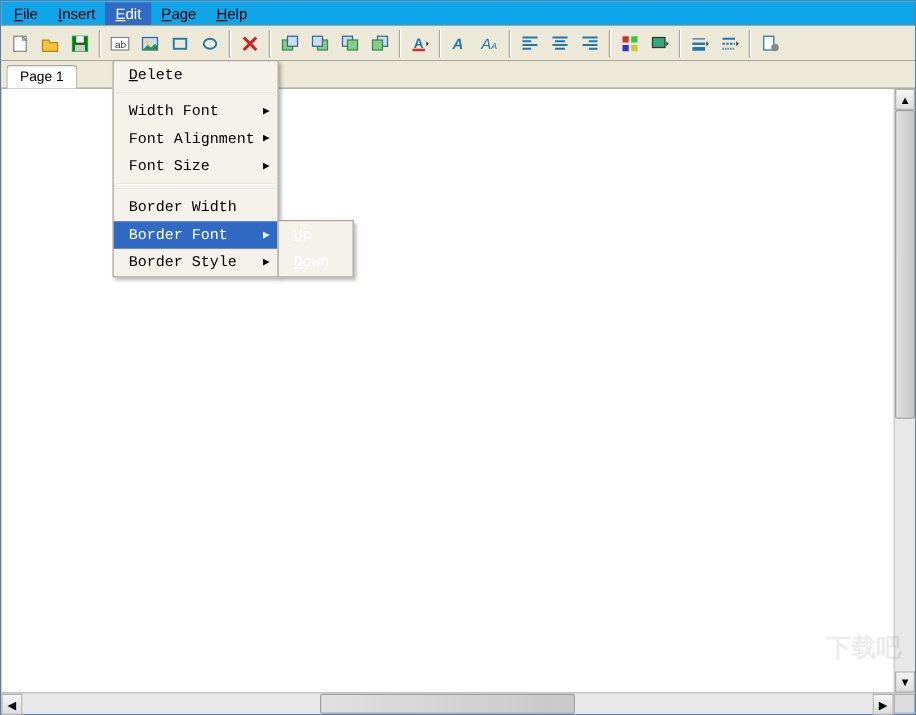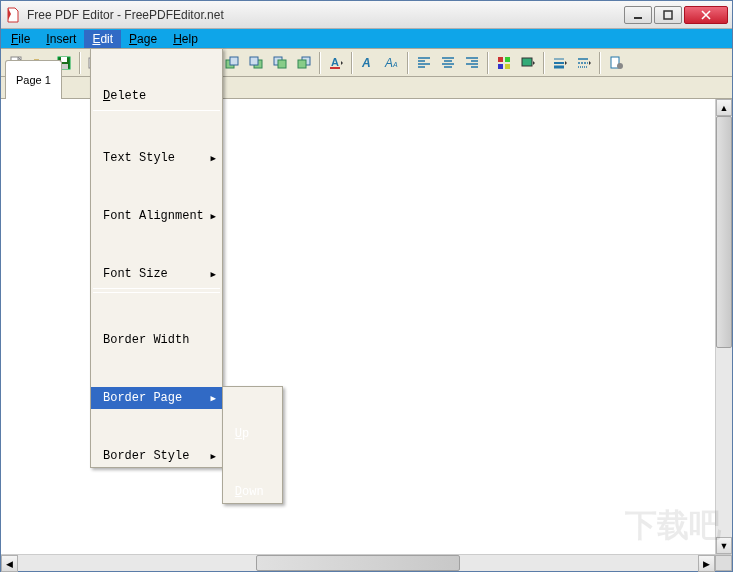--- a/index.html
+++ b/index.html
@@ -12,70 +12,44 @@
 .tb-btn { width: 28px; height: 18px; border: 1px solid #888; background: linear-gradient(to bottom, #f5f5f5, #ddd); display: flex; align-items: center; justify-content: center; font-size: 10px; margin-left: 2px; border-radius: 2px; cursor: pointer; }
 .tb-close { background: linear-gradient(to bottom, #e67, #c23); color: #fff; border-color: #a12; width: 44px; }
 .menubar { height: 20px; background: #0ea5e9; display: flex; align-items: center; padding: 0 2px; border-bottom: 1px solid #aca899; }
 .menu-item { padding: 2px 8px; cursor: pointer; color: #000; }
 .menu-item u { text-decoration: underline; }
 .menu-item.active { background: #316ac5; color: #fff; }
 .toolbar { height: 28px; background: #ece9d8; display: flex; align-items: center; padding: 2px 4px; border-bottom: 1px solid #aca899; gap: 2px; }
 .tool-btn { width: 22px; height: 22px; display: flex; align-items: center; justify-content: center; border: 1px solid transparent; cursor: pointer; }
 .tool-sep { width: 2px; height: 22px; border-left: 1px solid #aca899; border-right: 1px solid #fff; margin: 0 2px; }
 .tabbar { height: 22px; background: #ece9d8; display: flex; align-items: flex-end; padding: 0 4px; border-bottom: 1px solid #aca899; }
-.tab { padding: 13px 10px; background: #ece9d8; border: 1px solid #aca899; border-bottom: none; font-size: 11px; border-radius: 3px 3px 0 0; cursor: pointer; position: relative; top: 1px; background: #fff; }
+.tab { padding: 3px 10px; background: #ece9d8; border: 1px solid #aca899; border-bottom: none; font-size: 11px; border-radius: 3px 3px 0 0; cursor: pointer; position: relative; top: 1px; background: #fff; }
 .workspace { flex: 1; display: flex; background: #808080; position: relative; overflow: hidden; }
 .canvas-area { flex: 1; background: #fff; margin: 0; position: relative; }
 .vscroll { width: 17px; background: #e8e8e8; border-left: 1px solid #ccc; display: flex; flex-direction: column; }
 .scroll-btn { height: 17px; background: linear-gradient(to bottom, #f5f5f5, #ddd); border: 1px solid #b0b0b0; display: flex; align-items: center; justify-content: center; font-size: 9px; cursor: pointer; }
 .scroll-track { flex: 1; background: #e8e8e8; position: relative; }
 .scroll-thumb { position: absolute; left: 0; right: 0; background: linear-gradient(to right, #e0e0e0, #c8c8c8); border: 1px solid #a0a0a0; border-radius: 2px; cursor: pointer; }
 .hscroll { height: 17px; background: #e8e8e8; display: flex; border-top: 1px solid #ccc; }
 .hscroll .scroll-track { flex: 1; }
 .hscroll .scroll-thumb { top: 0; bottom: 0; left: auto; right: auto; }
 .dropdown { position: absolute; background: #f5f2eb; border: 1px solid #aca899; box-shadow: 2px 2px 3px rgba(0,0,0,0.3); z-index: 100; min-width: 125px; }
-.dd-item { padding: 4px 18px 4px 12px; cursor: pointer; white-space: nowrap; position: relative; font-family: "Courier New", monospace; font-size: 12px; margin-top: 36px; }
+.dd-item { padding: 4px 18px 4px 12px; cursor: pointer; white-space: nowrap; position: relative; font-family: "Courier New", monospace; font-size: 12px; }
 .dd-item.hl { background: #316ac5; color: #fff; }
 .dd-item .arrow { position: absolute; right: 6px; top: 50%; transform: translateY(-50%); font-size: 9px; }
 .dd-sep { height: 1px; background: #aca899; margin: 3px 2px; border-bottom: 1px solid #fff; }
 .submenu { position: absolute; left: 100%; top: 0; background: #f5f2eb; border: 1px solid #aca899; box-shadow: 2px 2px 3px rgba(0,0,0,0.3); min-width: 60px; }
-.watermark { position: absolute; right: 12px; bottom: 24px; font-size: 32px; color: rgba(0,0,0,0.08); font-weight: bold; pointer-events: none; font-family: "SimHei", sans-serif; }
+.watermark { position: absolute; right: 12px; bottom: 40px; font-size: 20px; color: rgba(0,0,0,0.08); font-weight: bold; pointer-events: none; font-family: "SimHei", sans-serif; }
 svg { display: block; }
 </style>
 </head>
 <body>
 
 <div class="window">
 
-  <div class="titlebar">
-    <span class="titlebar-icon">
-      <svg width="16" height="16" viewBox="0 0 16 16">
-          <path d="M3 1 h7 l3 3 v11 h-10 z" fill="#fff" stroke="#c33" stroke-width="1"></path>
-          <path d="M3 1 l3 6 l-3 6" fill="#c33"></path>
-        </svg>
-    </span>
-    <span class="titlebar-text">Free PDF Editor - FreePDFEditor.net</span>
-    <div class="titlebar-buttons">
-      <div class="tb-btn">
-          <svg width="10" height="10">
-            <rect x="1" y="7" width="8" height="2" fill="#333"></rect>
-          </svg>
-        </div>
-      <div class="tb-btn">
-          <svg width="10" height="10">
-            <rect x="1" y="1" width="8" height="8" fill="none" stroke="#333" stroke-width="1.5"></rect>
-          </svg>
-        </div>
-      <div class="tb-btn tb-close">
-          <svg width="10" height="10">
-            <path d="M1 1 L9 9 M9 1 L1 9" stroke="#fff" stroke-width="1.6"></path>
-          </svg>
-        </div>
-    </div>
-  </div>
 
   <div class="menubar">
     <div class="menu-item"><u>F</u><span></span>ile</div>
     <div class="menu-item"><u>I</u>nsert</div>
     <div class="menu-item active"><u>E</u>dit</div>
     <div class="menu-item"><u>P</u>age</div>
     <div class="menu-item"><u>H</u>elp</div>
   </div>
 
   <div class="toolbar">
@@ -251,28 +225,28 @@
     </div>
     <div class="scroll-btn" style="width:17px">▶</div>
     <div style="width:17px;background:#ddd;border:1px solid #b0b0b0"></div>
   </div>
 
 </div>
 
 <div class="dropdown" style="left:90px;top:48px;">
   <div class="dd-item"><u>D</u><span></span>elete</div>
   <div class="dd-sep"></div>
-  <div class="dd-item"><span>Text Style</span><span class="arrow">▶</span></div>
+  <div class="dd-item"><span>Width Font</span><span class="arrow">▶</span></div>
   <div class="dd-item"><span>Font Alignment</span><span class="arrow">▶</span></div>
   <div class="dd-item"><span>Font Size</span><span class="arrow">▶</span></div>
   <div class="dd-sep"></div>
   <div class="dd-sep"></div>
   <div class="dd-item"><span>Border Width</span></div>
   <div class="dd-item hl" style="position:relative;">
-    <span>Border Page</span><span class="arrow">▶</span>
+    <span>Border Font</span><span class="arrow">▶</span>
     <div class="submenu" style="top:-1px;">
       <div class="dd-item"><u>U</u>p</div>
       <div class="dd-item"><u>D</u>own</div>
     </div>
   </div>
   <div class="dd-item"><span>Border Style</span><span class="arrow">▶</span></div>
 </div>
 
 <div class="watermark">下载吧</div>
 

